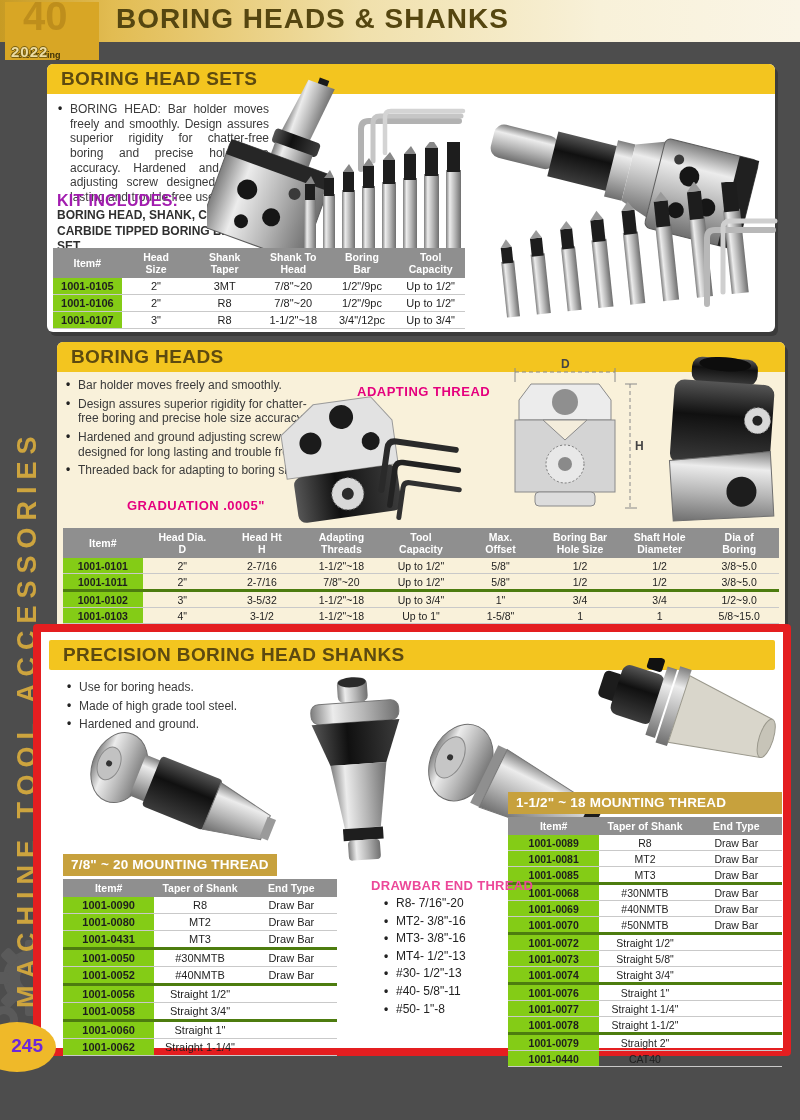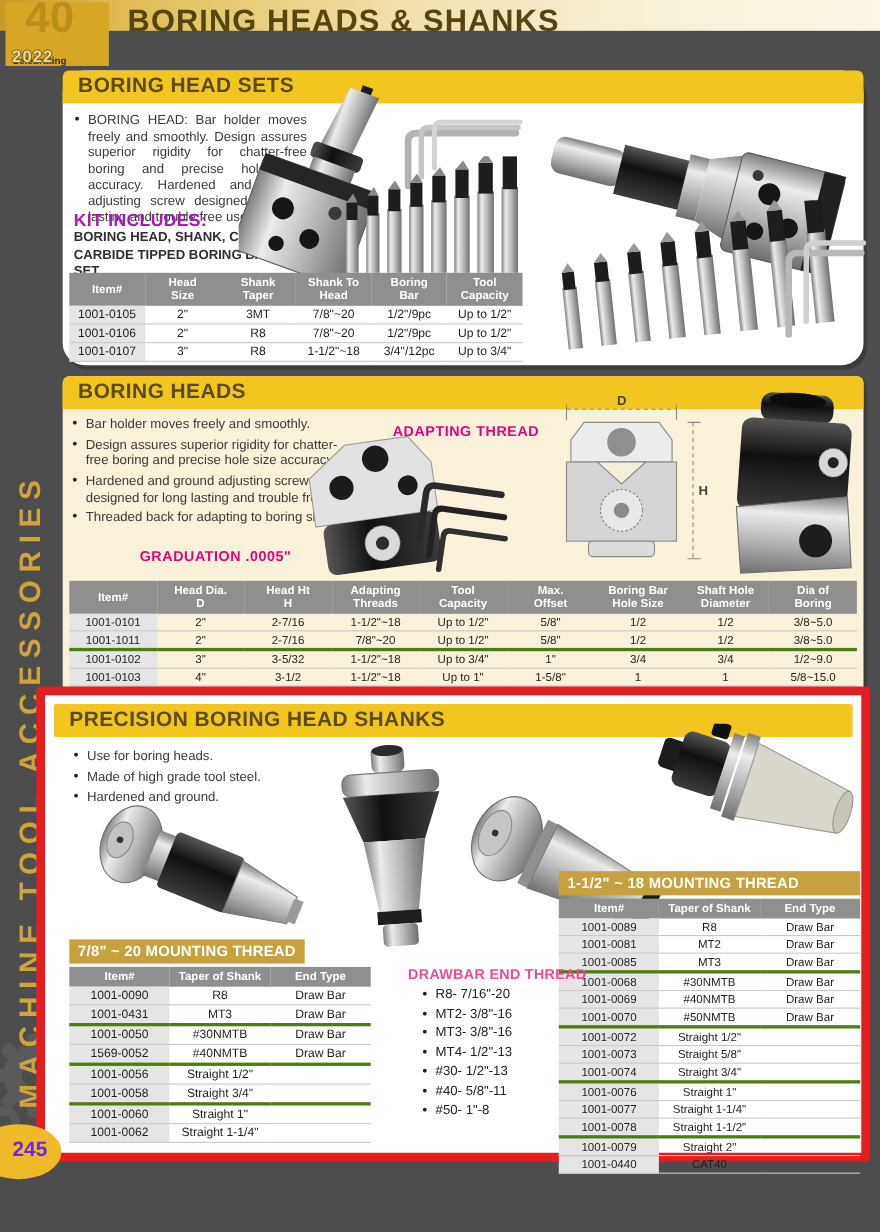--- a/index.html
+++ b/index.html
@@ -2,21 +2,21 @@
 <html><head>
 <meta charset="utf-8">
 <style>
   html,body{margin:0;padding:0;}
   body{
     width:800px;height:1120px;position:relative;overflow:hidden;
     background:#4d4d4d;font-family:"Liberation Sans",sans-serif;
   }
   
   .top-header{
-    position:absolute;left:0;top:0;width:800px;height:28px;
+    position:absolute;left:0;top:0;width:800px;height:42px;
     background:linear-gradient(90deg,#c79b24 0%,#e2bc52 14%,#f0e0ab 45%,#f8f1d9 75%,#faf5e6 100%);
     z-index:3;
   }
   .page-title{
     position:absolute;left:116px;top:3px;font-size:28px;font-weight:bold;
     color:#554610;letter-spacing:1px;white-space:nowrap;
   }
   .logo-box{
     position:absolute;left:5px;top:2px;width:94px;height:58px;
     background:#d8a625;z-index:4;overflow:hidden;
@@ -62,21 +62,21 @@
   
   table.data-table{border-collapse:collapse;table-layout:fixed;z-index:3;position:absolute;background:transparent;}
   table.data-table th{
     background:#8f8f8f;color:#fff;font-weight:bold;font-size:10.5px;line-height:1.15;
     padding:3px 1px;white-space:pre-line;text-align:center;
   }
   table.data-table td{
     text-align:center;font-size:11px;color:#1e1e1e;padding:2px 1px;
     border-bottom:1px solid #c9c9c9;
   }
-  table.data-table td.col-item{background:#e5e5e5;font-weight:normal;}
+  table.data-table td.col-item{background:#84cc16;font-weight:bold;}
   table.data-table tr.group-end td{border-bottom:3px solid #4d7c0f;}
   table.compact td{font-size:10.5px;padding:1.5px 1px;}
   .gold-title{
     position:absolute;background:#c7a13d;color:#fff;font-weight:bold;font-size:13.5px;
     padding:3px 8px 4px;letter-spacing:.2px;box-sizing:border-box;white-space:nowrap;z-index:3;
   }
   .drawbar-title{position:absolute;font-size:13px;font-weight:bold;color:#ec4899;letter-spacing:.3px;z-index:3;}
   ul.plain-list{list-style:none;margin:0;padding:0;font-size:12px;color:#222;line-height:1.3;position:absolute;z-index:3;}
   ul.plain-list li{position:relative;padding-left:13px;margin-bottom:2px;}
   ul.plain-list li::before{content:"\2022";position:absolute;left:1px;font-weight:bold;}
@@ -142,21 +142,21 @@
       <circle cx="45" cy="50" r="11" fill="#4d4d4d"></circle>
       <circle cx="18" cy="92" r="14"></circle>
       <circle cx="18" cy="92" r="6" fill="#4d4d4d"></circle>
     </g>
   </svg>
 </div>
 <div class="page-num">
   <span>245</span>
 </div>
 
-<div class="card" style="left:57px;top:64px;width:728px;height:268px;border-radius:20px;">
+<div class="card" style="left:47px;top:64px;width:728px;height:268px;">
   <div class="sec-bar">BORING HEAD SETS</div>
 
   <ul class="bullets" style="position:absolute;left:10px;top:38px;width:212px;text-align:justify;">
       <li>BORING HEAD: Bar holder moves freely and smoothly.  Design assures superior rigidity for chatter-free boring and precise hole size accuracy. Hardened and ground adjusting screw designed for long lasting and trouble free use.</li>
     </ul>
 
   <div class="kit-label" style="left:10px;top:128px;">KIT INCLUDES:</div>
   <div class="kit-text" style="left:10px;top:144px;width:200px;">BORING HEAD, SHANK, C6 CARBIDE TIPPED BORING BAR SET</div>
 
   <svg class="illus" style="left:160px;top:8px;" width="150" height="192" viewBox="0 0 150 192">
@@ -622,32 +622,37 @@
           <th>Taper of Shank</th>
           <th>End Type</th>
         </tr>
       </thead>
       <tbody>
         <tr>
           <td class="col-item">1001-0090</td>
           <td>R8</td>
           <td>Draw Bar</td>
         </tr>
+        <tr>
+          <td class="col-item">1001-0080</td>
+          <td>MT2</td>
+          <td>Draw Bar</td>
+        </tr>
         <tr class="group-end">
           <td class="col-item">1001-0431</td>
           <td>MT3</td>
           <td>Draw Bar</td>
         </tr>
         <tr>
           <td class="col-item">1001-0050</td>
           <td>#30NMTB</td>
           <td>Draw Bar</td>
         </tr>
         <tr class="group-end">
-          <td class="col-item">1569-0052</td>
+          <td class="col-item">1001-0052</td>
           <td>#40NMTB</td>
           <td>Draw Bar</td>
         </tr>
         <tr>
           <td class="col-item">1001-0056</td>
           <td>Straight 1/2"</td>
           <td></td>
         </tr>
         <tr class="group-end">
           <td class="col-item">1001-0058</td>

